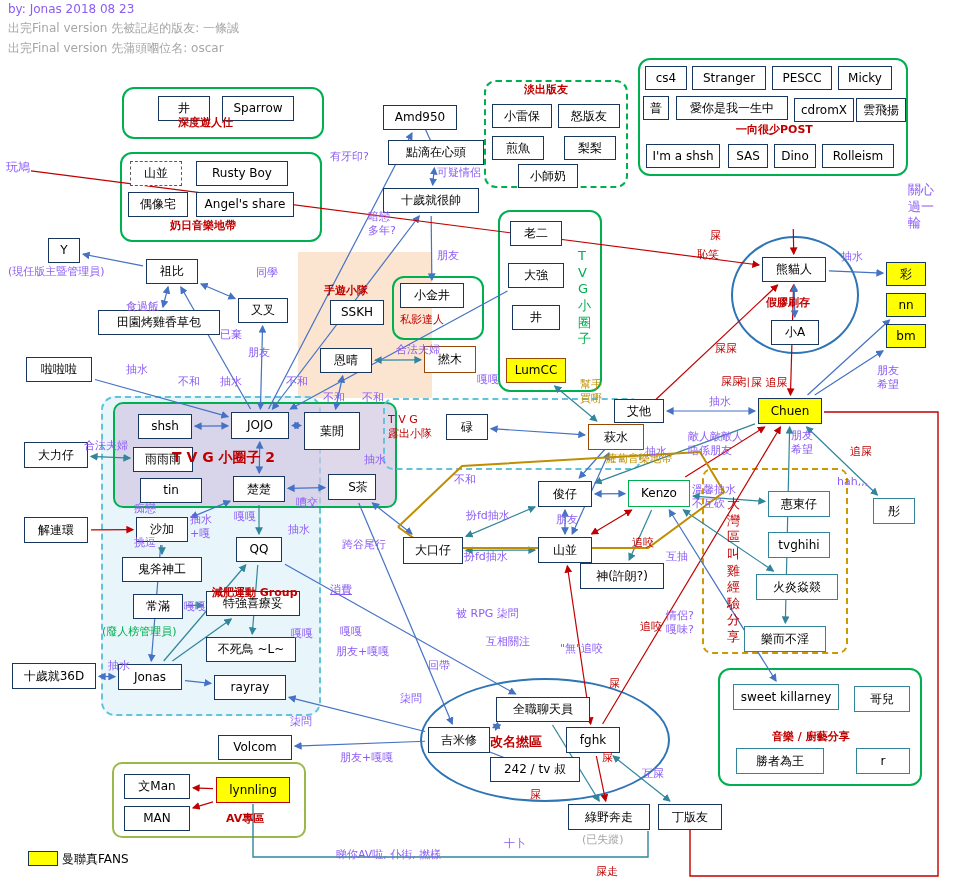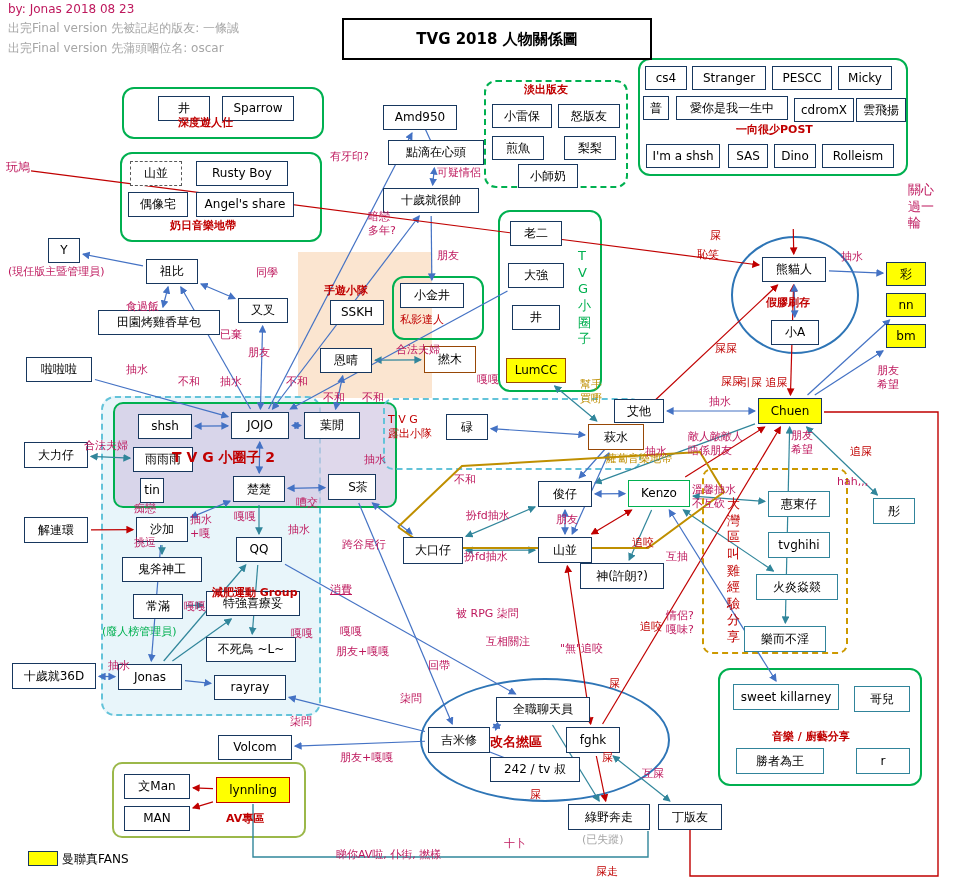--- a/index.html
+++ b/index.html
@@ -19,39 +19,38 @@
   .node{position:absolute;box-sizing:border-box;background:#fff;border:1.5px solid #17375E;
     display:flex;align-items:center;justify-content:center;text-align:center;
     font-size:12px;color:#000;line-height:1.05;z-index:3}
   .n-yellow{background:#FFFF00}
   .n-maroon{border-color:#974706}
   .n-redb{border-color:#C00000}
   .n-dash{border-style:dashed;border-color:#595959}
   .n-green{border-color:#00B050}
   .n-teal{border-color:#31849B}
   .txt{position:absolute;font-size:11px;line-height:1.28;white-space:pre-line;z-index:4}
-  .t-teal{color:#be185d}
+  .t-teal{color:#8b5cf6}
   .t-red{color:#C00000}
   .t-green{color:#00B050}
   .t-gray{color:#A6A6A6}
   .t-olive{color:#BF8F00}
   .t-black{color:#000}
   .t-bold{font-weight:bold}
   #title-box{position:absolute;left:342px;top:18px;width:306px;height:38px;z-index:5;
     border:2px solid #000;background:#fff;display:flex;align-items:center;justify-content:center;
     font-weight:bold;font-size:15px;color:#000}
 </style>
 </head>
 <body>
 
 <div id="canvas">
   <div class="txt t-teal" style="left:8px;top:2px;font-size:12px">by: Jonas 2018 08 23</div>
   <div class="txt t-gray" style="left:8px;top:21px;font-size:12px">出完Final version 先被記起的版友: 一條誠</div>
   <div class="txt t-gray" style="left:8px;top:41px;font-size:12px">出完Final version 先蒲頭嗰位名: oscar</div>
-  <div id="title-box">TVG 2018 人物關係圖</div>
   <svg id="edges" width="961" height="887">
       <defs>
         <marker id="ar-blue" viewBox="0 0 10 10" refX="8.5" refY="5" markerWidth="6.5" markerHeight="6.5" orient="auto-start-reverse">
           <path d="M0,0 L10,5 L0,10 z" fill="#4472C4"></path>
         </marker>
         <marker id="ar-red" viewBox="0 0 10 10" refX="8.5" refY="5" markerWidth="6.5" markerHeight="6.5" orient="auto-start-reverse">
           <path d="M0,0 L10,5 L0,10 z" fill="#C00000"></path>
         </marker>
         <marker id="ar-teal" viewBox="0 0 10 10" refX="8.5" refY="5" markerWidth="6.5" markerHeight="6.5" orient="auto-start-reverse">
           <path d="M0,0 L10,5 L0,10 z" fill="#31869B"></path>
@@ -189,23 +188,23 @@
     <div class="node" style="left: 510px; top: 221px; width: 52px; height: 25px;">老二</div>
     <div class="node" style="left: 508px; top: 263px; width: 56px; height: 25px;">大強</div>
     <div class="node" style="left: 512px; top: 305px; width: 48px; height: 25px;">井</div>
     <div class="node n-yellow n-maroon" style="left: 506px; top: 358px; width: 60px; height: 25px;">LumCC</div>
     <div class="node" style="left: 330px; top: 300px; width: 54px; height: 25px;">SSKH</div>
     <div class="node" style="left: 400px; top: 283px; width: 64px; height: 25px;">小金井</div>
     <div class="node n-maroon" style="left: 424px; top: 346px; width: 52px; height: 27px;">撚木</div>
     <div class="node" style="left: 320px; top: 348px; width: 52px; height: 25px;">恩晴</div>
     <div class="node" style="left: 138px; top: 414px; width: 54px; height: 25px;">shsh</div>
     <div class="node" style="left: 231px; top: 412px; width: 58px; height: 27px;">JOJO</div>
-    <div class="node" style="left: 304px; top: 412px; width: 56px; height: 27px;">葉閒</div>
+    <div class="node" style="left: 304px; top: 412px; width: 56px; height: 38px;">葉閒</div>
     <div class="node" style="left: 133px; top: 447px; width: 60px; height: 25px;">雨雨雨</div>
-    <div class="node" style="left: 140px; top: 478px; width: 24px; height: 25px;">tin</div>
+    <div class="node" style="left: 140px; top: 478px; width: 62px; height: 25px;">tin</div>
     <div class="node" style="left: 233px; top: 476px; width: 52px; height: 26px;">楚楚</div>
     <div class="node" style="left: 328px; top: 474px; width: 48px; height: 26px; padding-left: 12px;">S茶</div>
     <div class="node" style="left: 446px; top: 414px; width: 42px; height: 26px;">碌</div>
     <div class="node" style="left: 614px; top: 399px; width: 50px; height: 24px;">艾他</div>
     <div class="node n-maroon" style="left: 588px; top: 424px; width: 56px; height: 26px;">萩水</div>
     <div class="node" style="left: 538px; top: 481px; width: 54px; height: 26px;">俊仔</div>
     <div class="node n-green" style="left: 628px; top: 480px; width: 62px; height: 27px;">Kenzo</div>
     <div class="node" style="left: 538px; top: 537px; width: 54px; height: 26px;">山並</div>
     <div class="node" style="left: 403px; top: 537px; width: 60px; height: 27px;">大口仔</div>
     <div class="node" style="left: 580px; top: 563px; width: 84px; height: 26px;">神(許朗?)</div>

